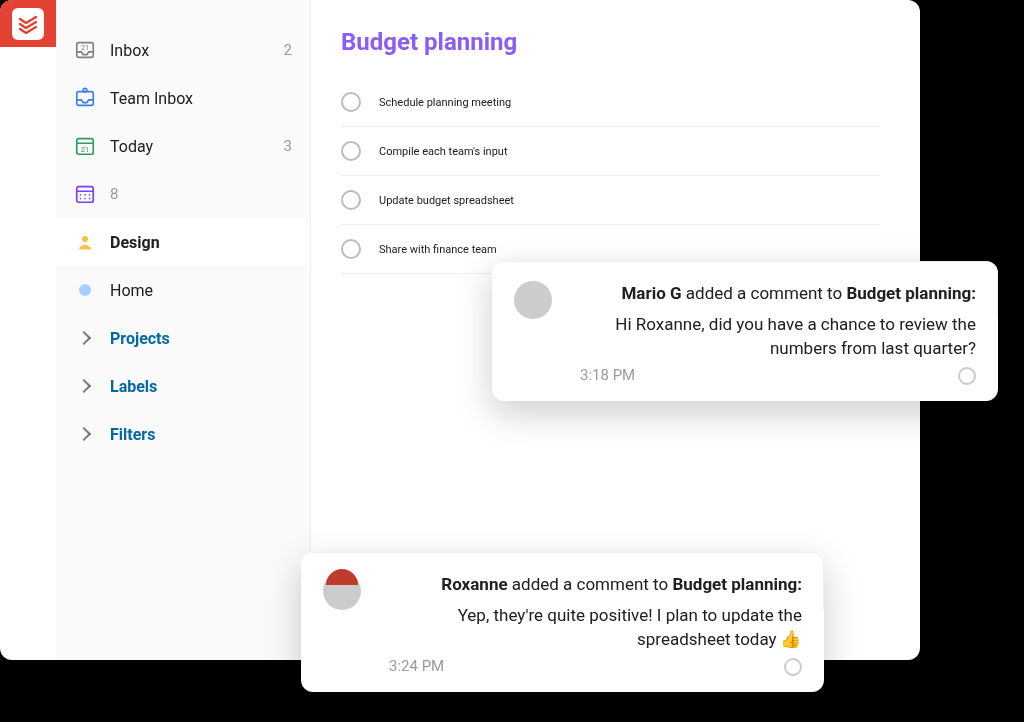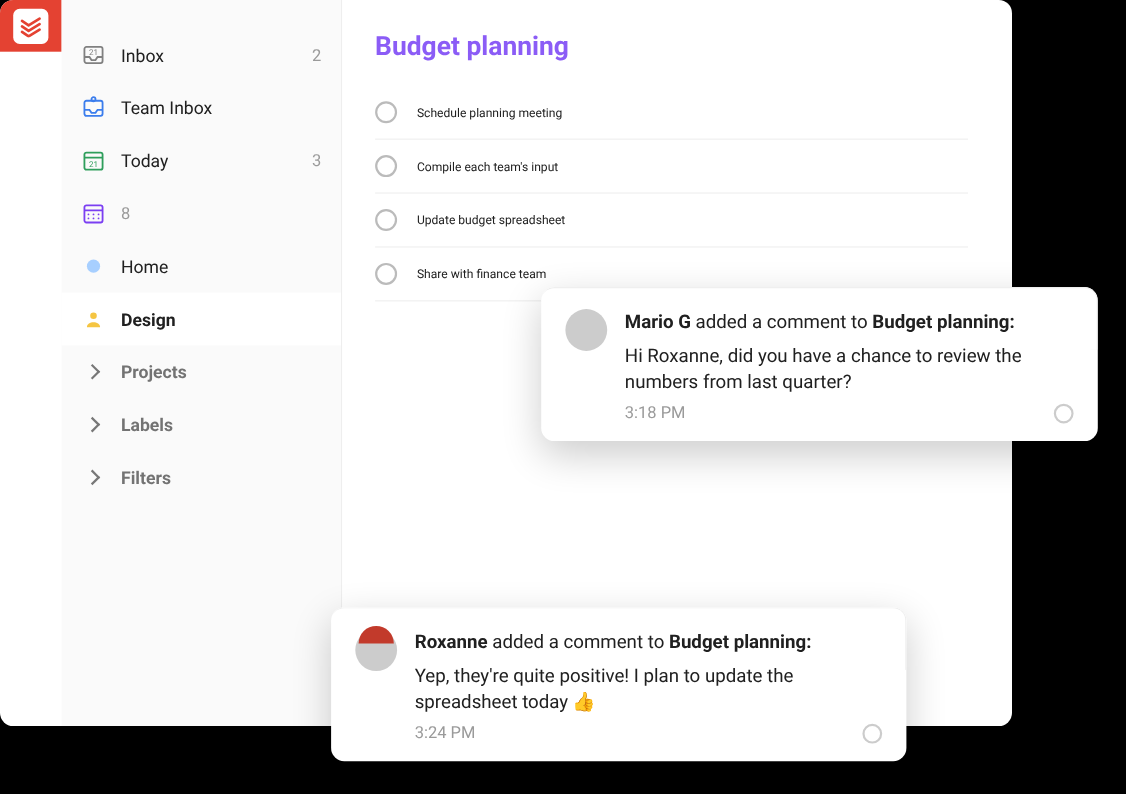--- a/index.html
+++ b/index.html
@@ -68,21 +68,21 @@
     flex-shrink: 0;
   }
   .nav-item .label { flex: 1; }
   .nav-item .count { color: #9a9a9a; font-size: 15px; }
   .nav-item.active {
     background: #fff;
     font-weight: 700;
   }
   .nav-item.section {
     font-weight: 700;
-    color: #737373;
+    color: #0369a1;
   }
   .chev {
     width: 10px;
     height: 10px;
     border-right: 2px solid #777;
     border-bottom: 2px solid #777;
     transform: rotate(-45deg);
     margin-right: 3px;
   }
   .dot {
@@ -117,22 +117,23 @@
     flex-shrink: 0;
   }
   
   .notif {
     position: absolute;
     background: #fff;
     border-radius: 12px;
     box-shadow: 0 12px 36px rgba(0,0,0,0.20);
     padding: 20px 22px 14px 22px;
     display: flex;
-    gap: 16px;
+    gap: 28px;
     overflow: hidden;
+    text-align: right;
   }
   
   .notif::before {
     content: "";
     position: absolute;
     left: 0; right: 0; top: 0;
     height: 56px;
     border-top: 1px solid #eee;
     border-right: 1px solid #eee;
     border-top-left-radius: 12px;
@@ -240,35 +241,35 @@
             <line x1="12" y1="13" x2="12" y2="13" stroke-linecap="round"></line>
             <line x1="17" y1="13" x2="17" y2="13" stroke-linecap="round"></line>
             <line x1="7" y1="17" x2="7" y2="17" stroke-linecap="round"></line>
             <line x1="12" y1="17" x2="12" y2="17" stroke-linecap="round"></line>
             <line x1="17" y1="17" x2="17" y2="17" stroke-linecap="round"></line>
           </svg>
         </span>
         <span class="count">8</span>
       </div>
 
-      <div class="nav-item">
-        <span class="icon-slot">
-          <span class="dot" style="background:#a7cfff"></span>
-        </span>
-        <span class="label">Home</span>
-      </div>
-
       <div class="nav-item active">
         <span class="icon-slot">
           <svg width="18" height="18" viewBox="0 0 24 24" fill="#f5c542">
             <circle cx="12" cy="8" r="4"></circle>
             <path d="M4 22c0-4 4-6 8-6s8 2 8 6z"></path>
           </svg>
         </span>
         <span class="label">Design</span>
+      </div>
+
+      <div class="nav-item">
+        <span class="icon-slot">
+          <span class="dot" style="background:#a7cfff"></span>
+        </span>
+        <span class="label">Home</span>
       </div>
 
 
       <div class="nav-item section">
         <span class="icon-slot">
             <span class="chev"></span>
           </span>
         <span class="label">Projects</span>
       </div>
       <div class="nav-item section">

